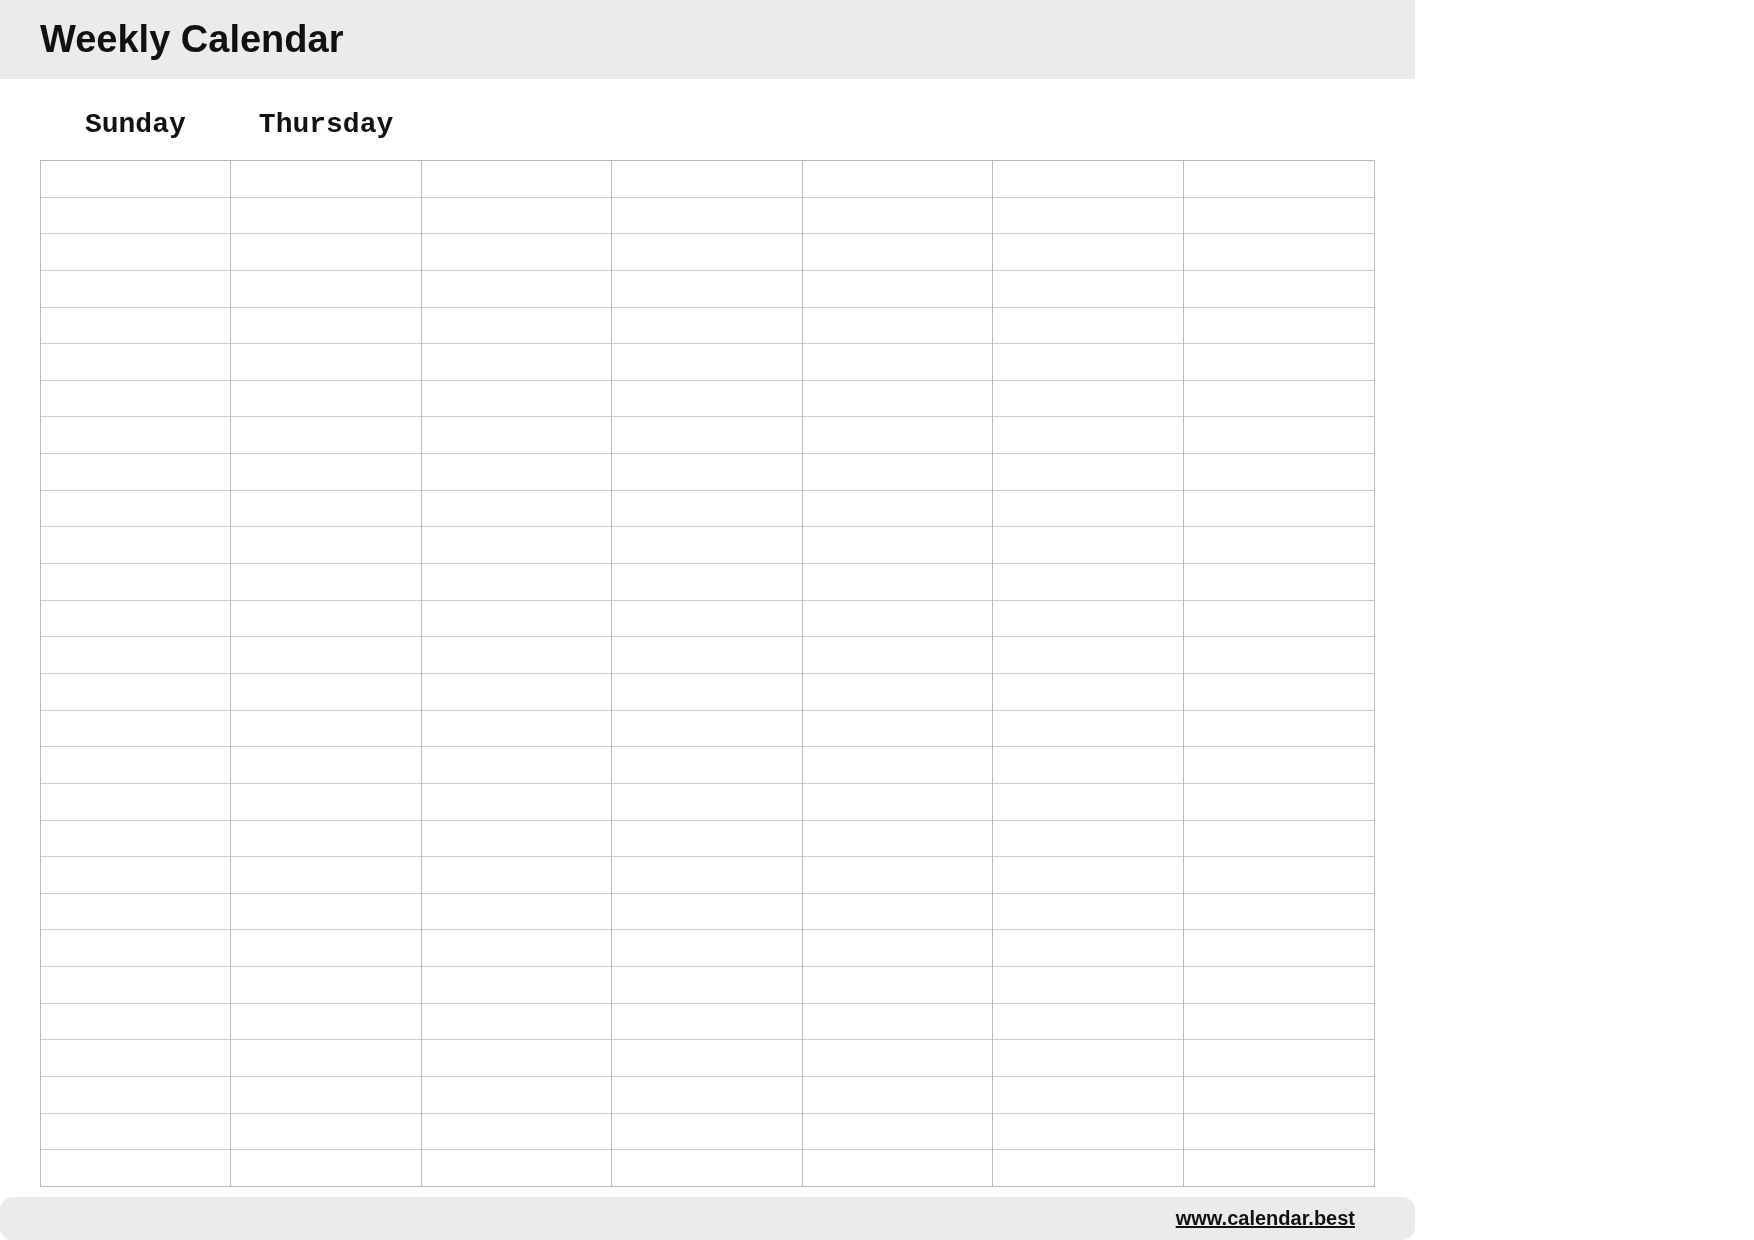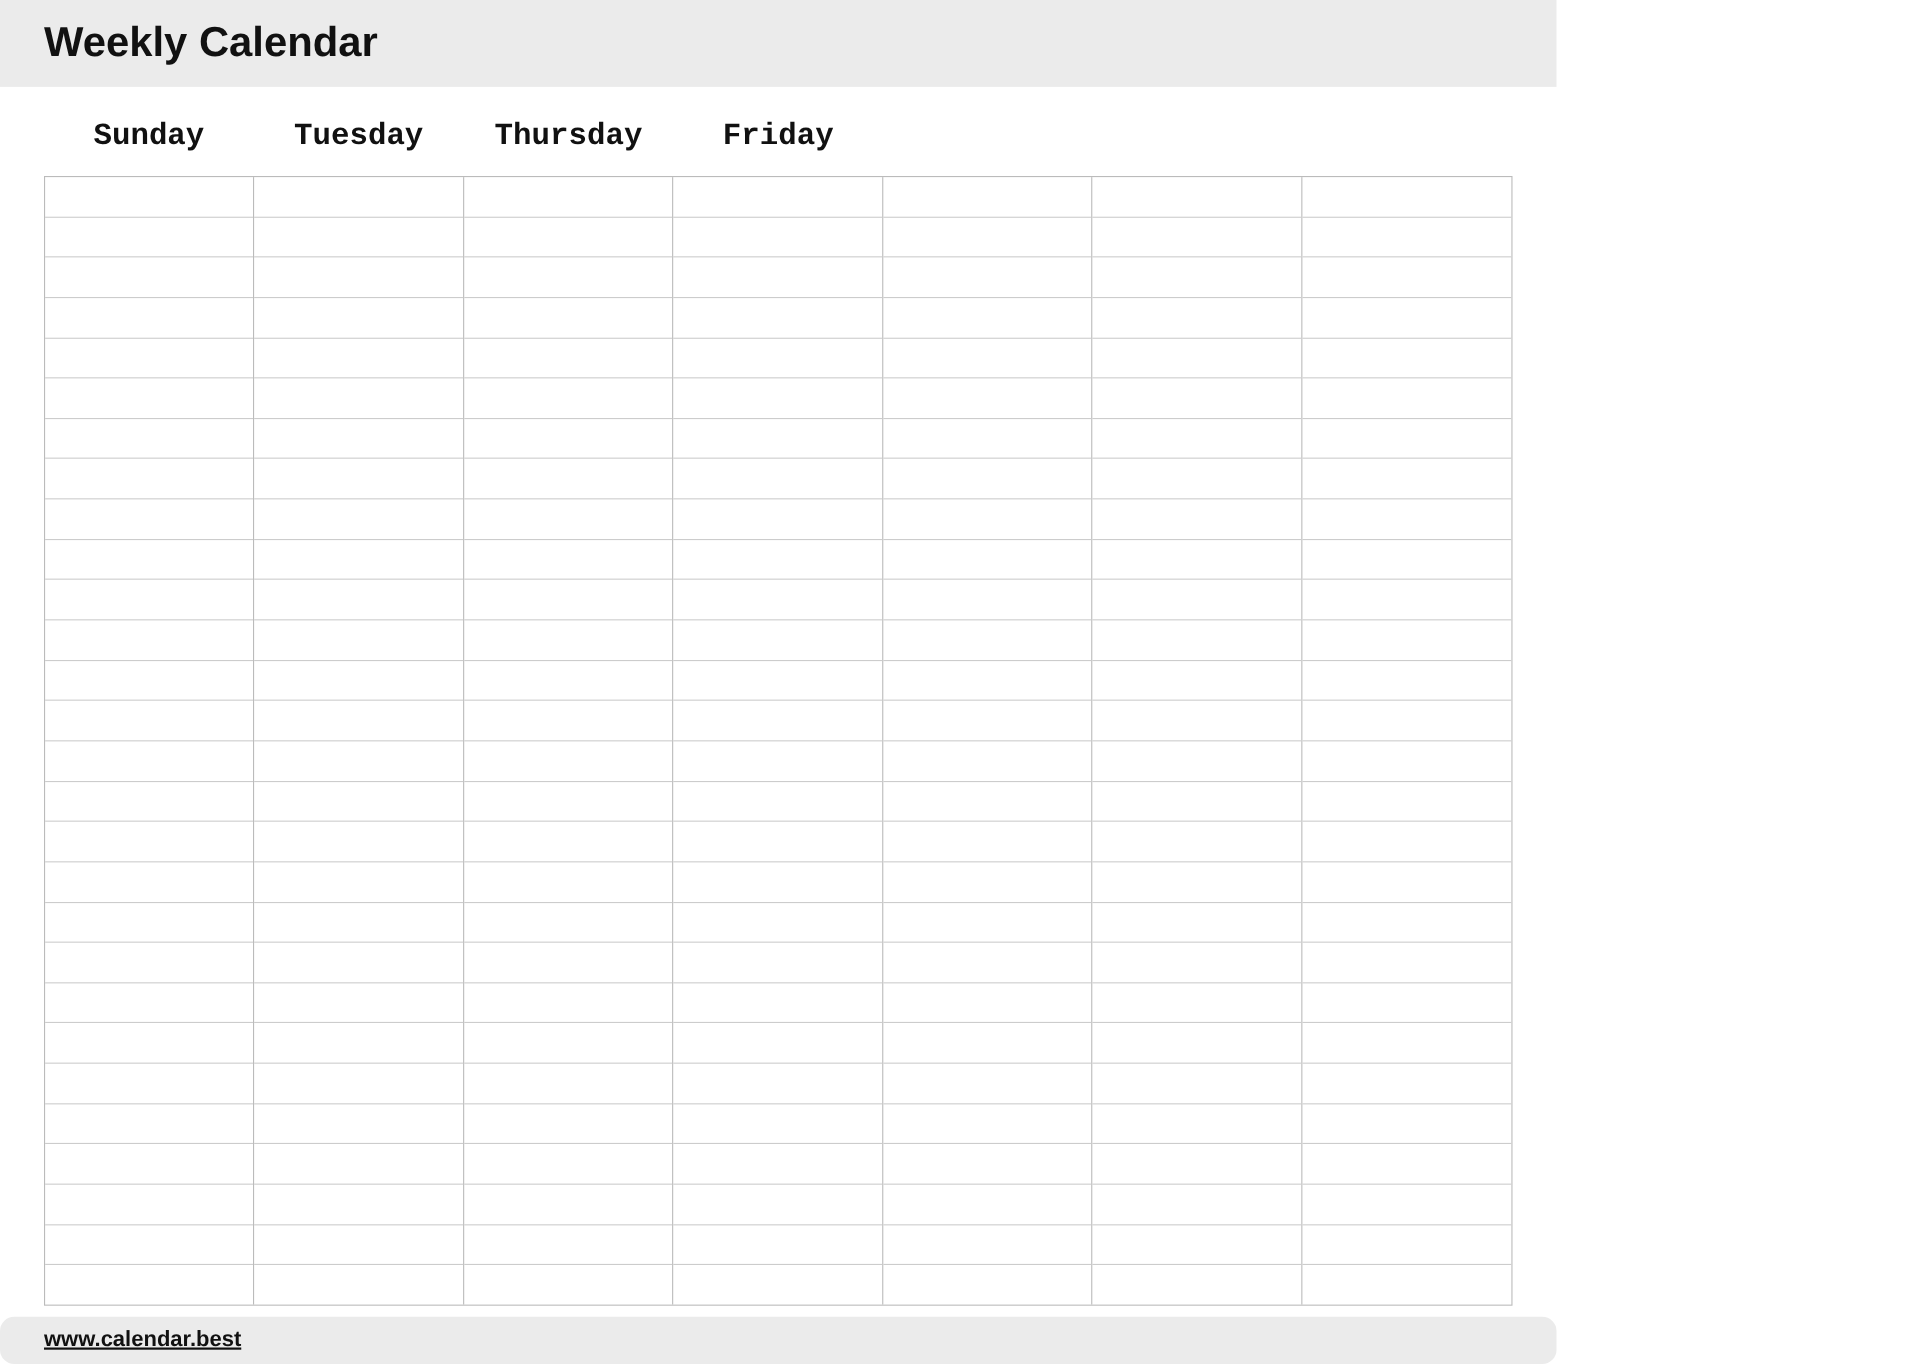--- a/index.html
+++ b/index.html
@@ -80,22 +80,23 @@
       border-bottom: 1px solid #cccccc;
       min-height: 30px;
     }
 
     .time-row:last-child {
       border-bottom: none;
     }
 
     .footer-area {
       background: #ebebeb;
-      padding: 10px 40px;
-      display: flex;
+      padding: 10px 60px;
+      display: flex;
+      justify-content: flex-end;
       align-items: center;
       border-radius: 13px;
     }
 
     .footer-link {
       font-size: 20px;
       color: #111111;
       text-decoration: underline;
       font-weight: bold;
     }
@@ -106,23 +107,21 @@
 <div class="page-wrapper">
 
   <div class="header-area">
     <h1 class="page-title">Weekly Calendar</h1>
   </div>
 
   <div class="calendar-container">
 
     <div class="days-header">
       <div class="day-header">Sunday</div>
-      <div class="day-header">Tuesday</div>
       <div class="day-header">Thursday</div>
-      <div class="day-header">Friday</div>
     </div>
 
     <div class="calendar-grid" id="calendar-grid">
     <div class="day-column">
           <div class="time-row"></div>
           <div class="time-row"></div>
           <div class="time-row"></div>
           <div class="time-row"></div>
           <div class="time-row"></div>
           <div class="time-row"></div>

